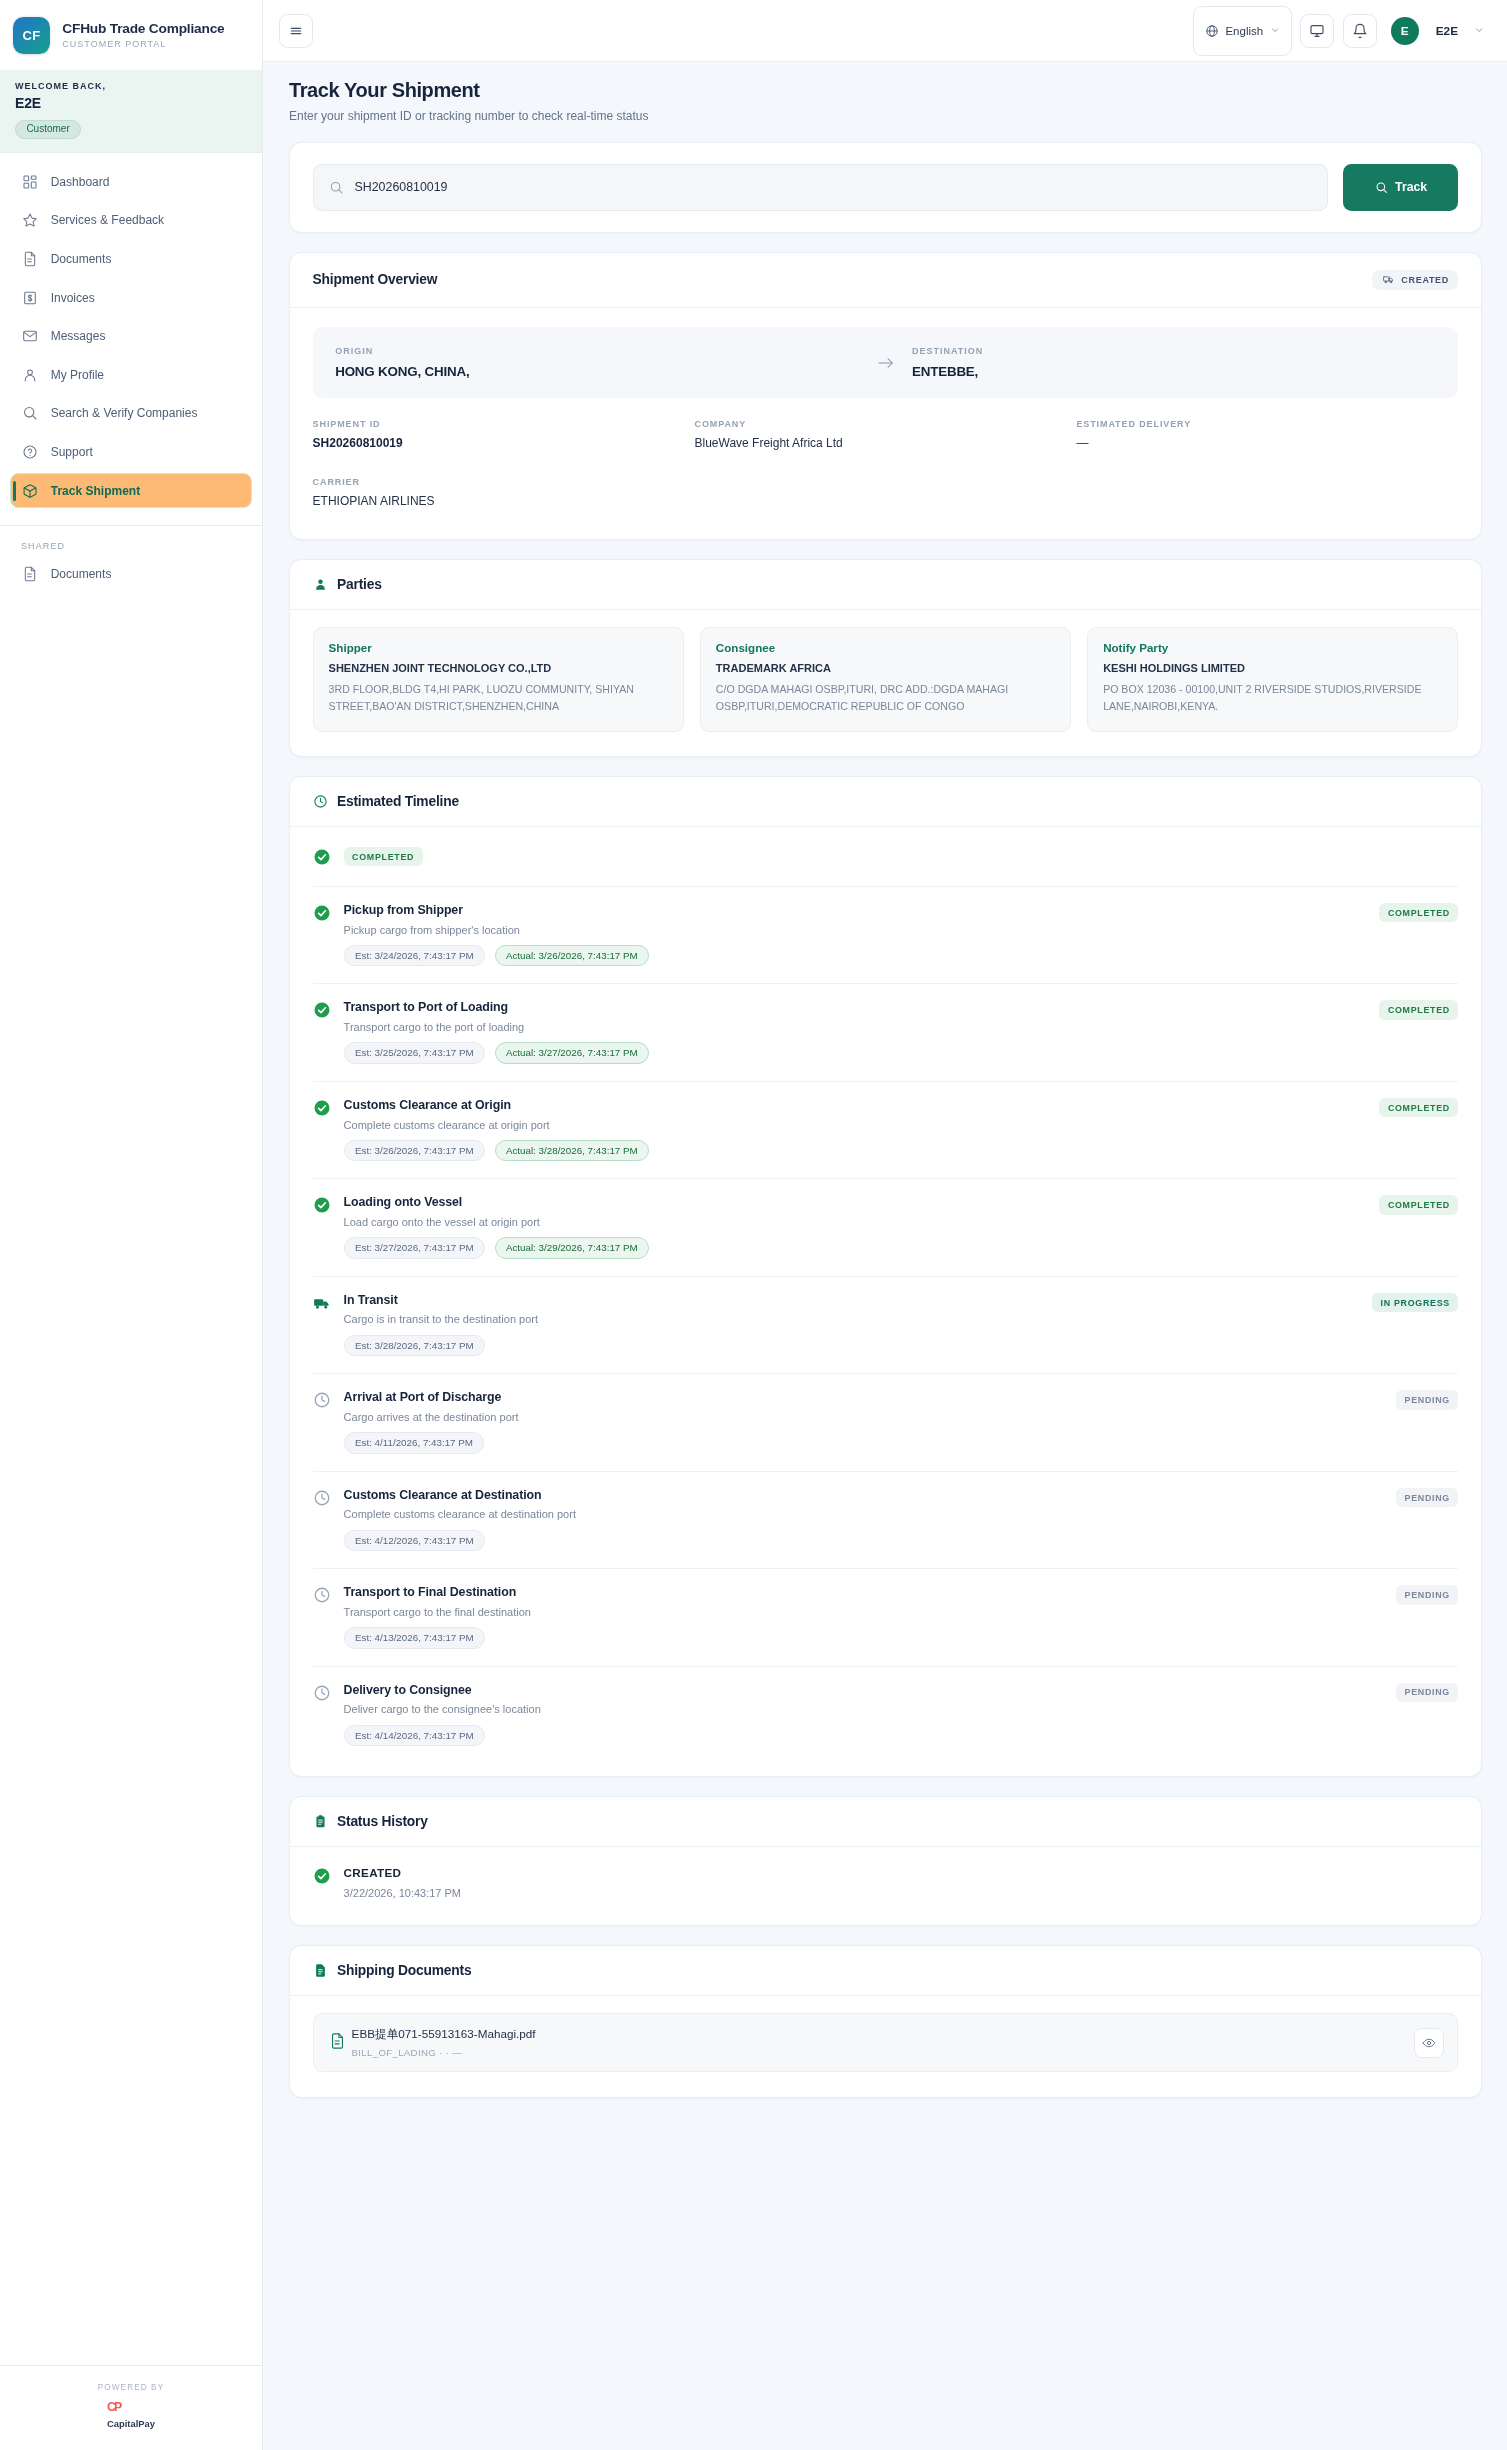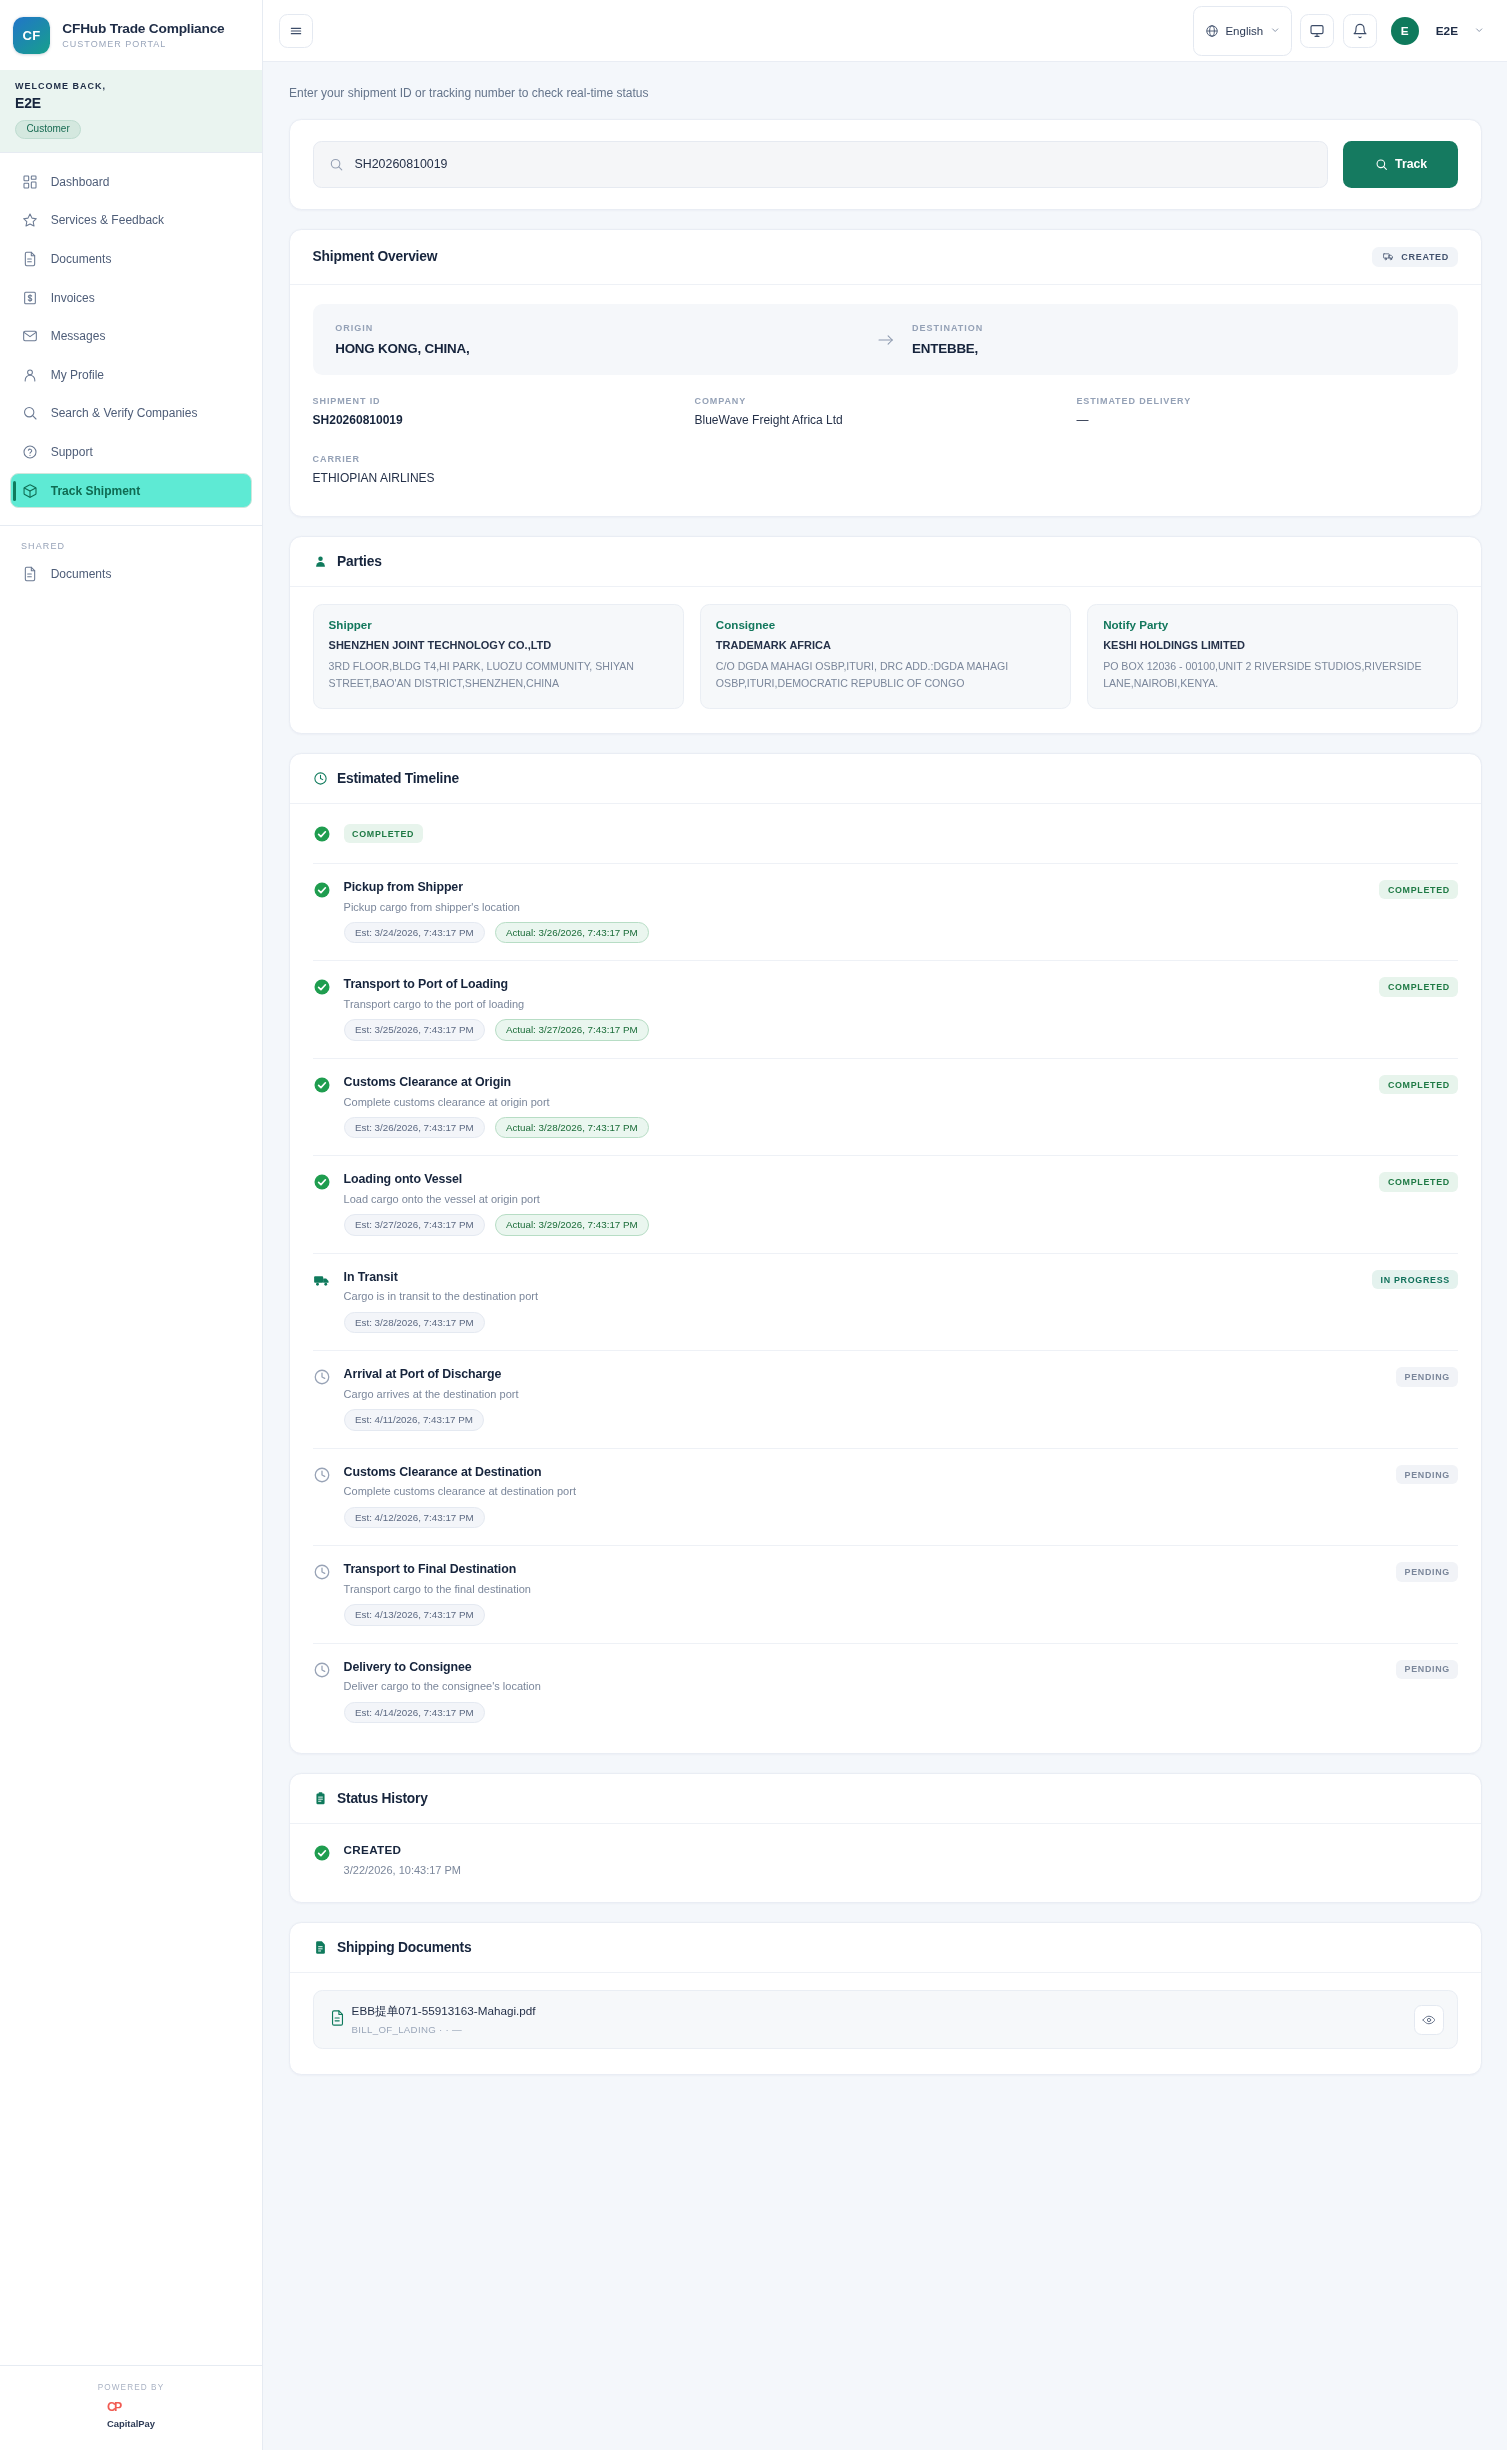--- a/index.html
+++ b/index.html
@@ -69,21 +69,21 @@
     border-radius: 8.5px;
     color: #4e5d78;
     font-size: 12px;
     margin-bottom: 3.8px;
     position: relative;
     cursor: pointer;
   }
   .nav-item .ico { width: 16px; height: 16px; display:flex; align-items:center; justify-content:center; flex: 0 0 16px;}
   .nav-item .ico svg { width: 16px; height: 16px; stroke: #6b7a93; fill: none; stroke-width: 1.6; stroke-linecap: round; stroke-linejoin: round; }
   .nav-item.active {
-    background: #5eead4;
+    background: #fdba74;
     border: 0.9px solid #cfe6dc;
     color: #0f6b52;
     font-weight: bold;
     padding: 8.5px 10.4px;
   }
   .nav-item.active .ico svg { stroke: #0f6b52; }
   .nav-item.active::before {
     content:"";
     position:absolute; left: 1.9px; top: 6.6px; bottom: 6.6px;
     width: 2.8px; border-radius: 1.9px; background: #0f7a5c;
@@ -459,20 +459,21 @@
       <div class="avatar">E</div>
       <span class="user-name">E2E</span>
       <svg class="chev" viewBox="0 0 24 24">
           <polyline points="6 9 12 15 18 9"></polyline>
         </svg>
     </div>
   </header>
 
   <div class="content">
 
+    <h1 class="page-title">Track Your Shipment</h1>
     <div class="page-sub">Enter your shipment ID or tracking number to check real-time status</div>
 
     <section class="card search-card">
       <div class="search-wrap">
         <svg viewBox="0 0 24 24">
             <circle cx="10.8" cy="10.8" r="7"></circle>
             <line x1="16" y1="16" x2="21" y2="21"></line>
           </svg>
         <input type="text" placeholder="Enter shipment ID or tracking number" value="SH20260810019" style="">
       </div>

